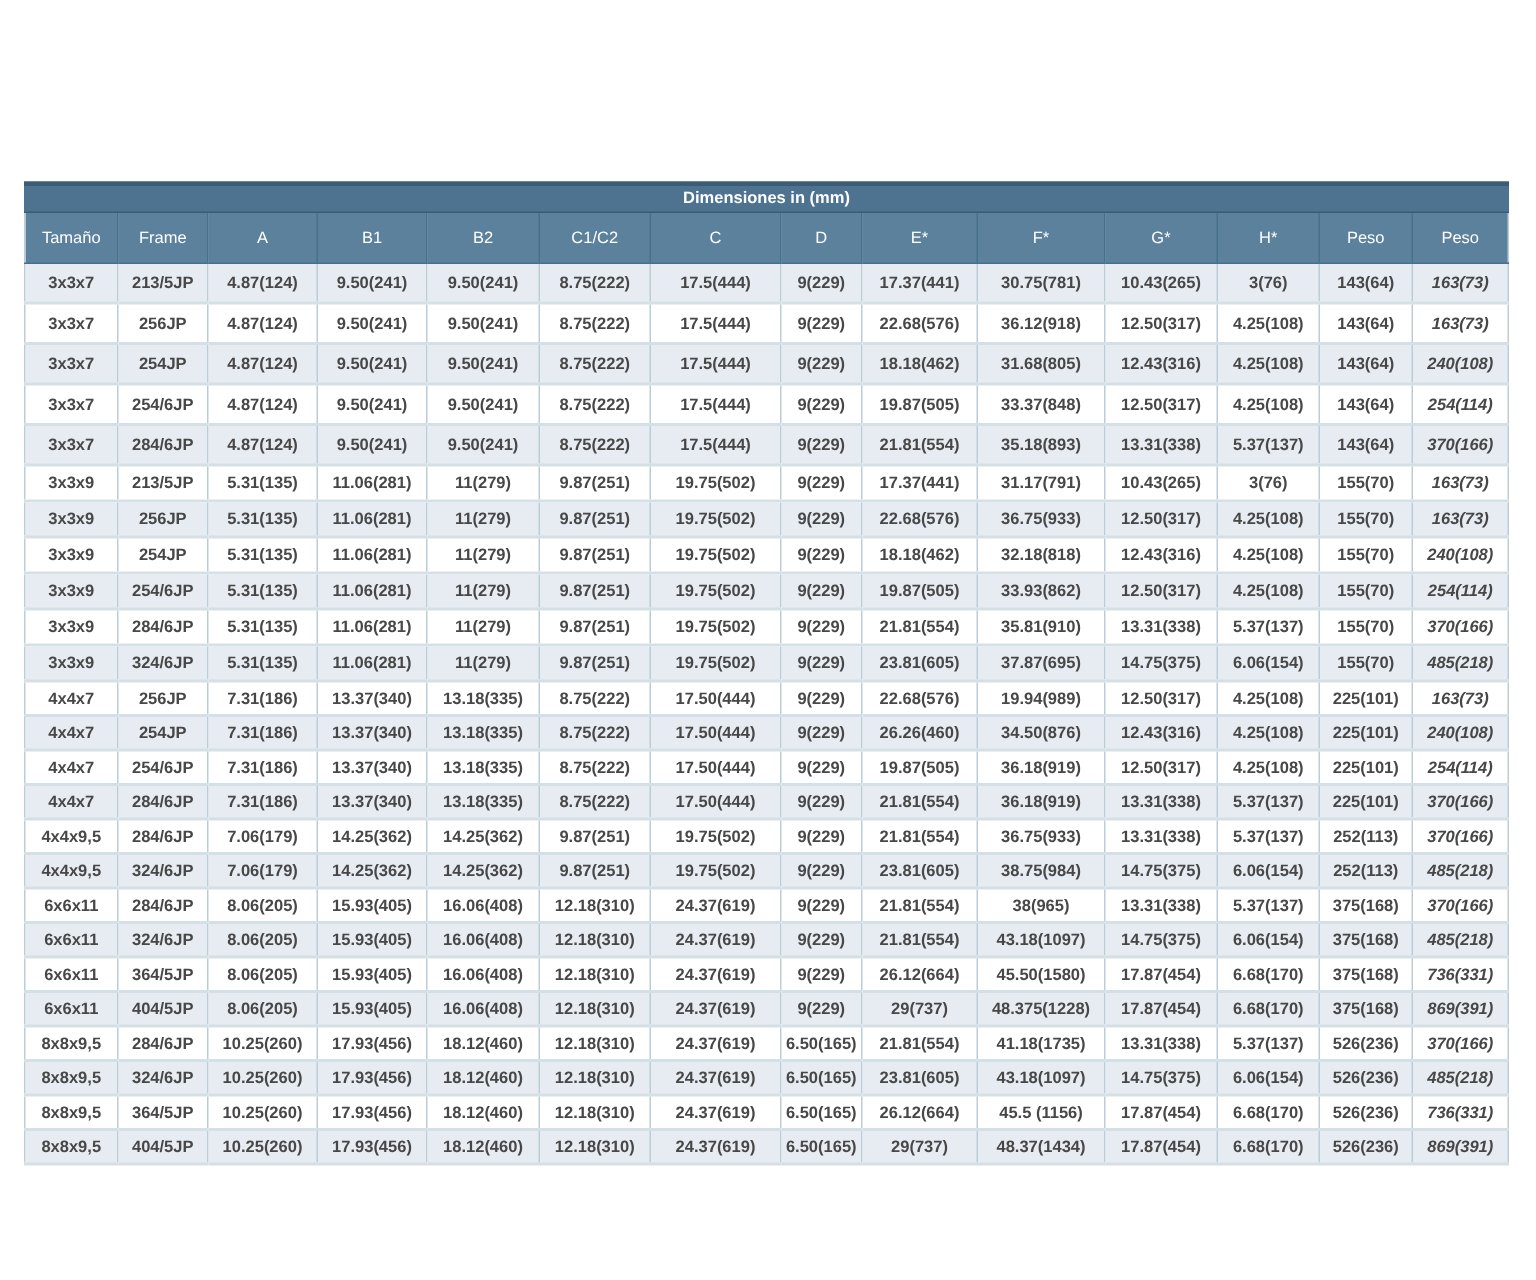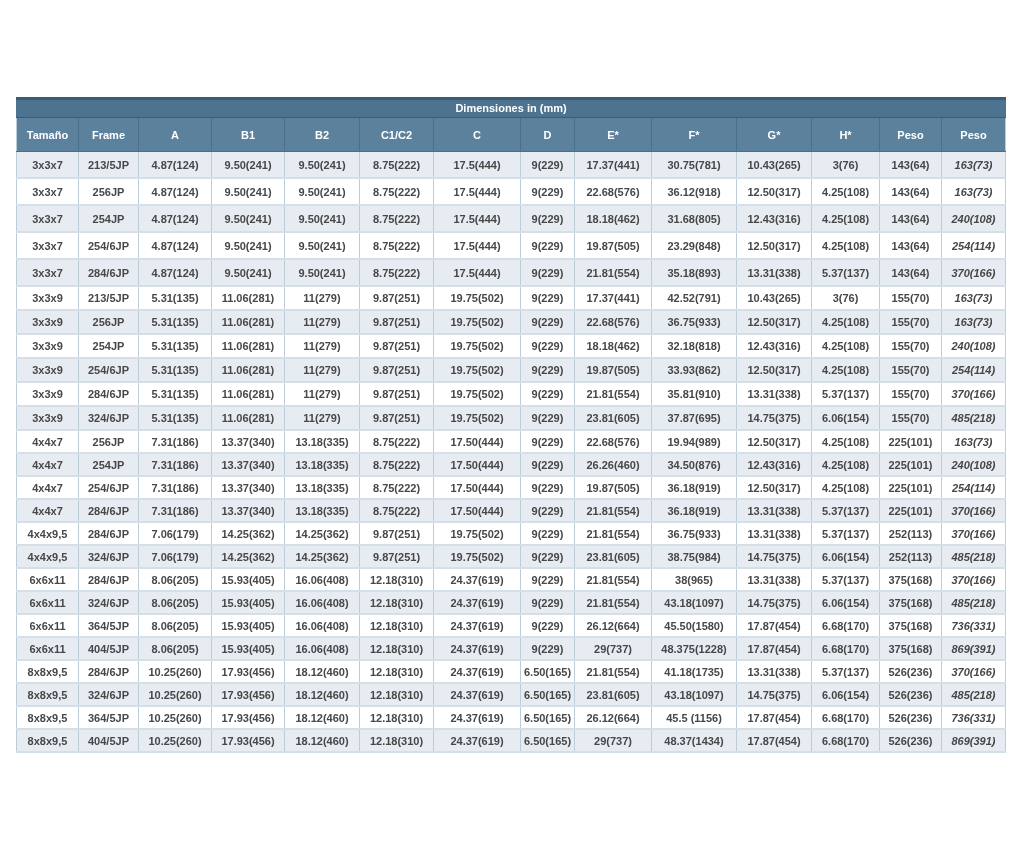--- a/index.html
+++ b/index.html
@@ -29,26 +29,27 @@
     background: var(--title-band);
     border-top: 3px solid var(--top-edge);
     border-bottom: 1px solid var(--top-edge);
     color: var(--header-text);
     font-size: 11px;
     font-weight: bold;
     text-align: center;
     height: 17px;
     line-height: 17px;
     caption-side: top;
+    margin-top: 24px;
   }
   thead th {
     background: var(--header-cell);
     color: var(--header-text);
     font-size: 11px;
-    font-weight: bold;
+    font-weight: normal;
     height: 33px;
     border-left: 1px solid var(--header-sep);
     border-bottom: 1px solid var(--header-sep);
     text-align: center;
     vertical-align: middle;
     padding: 0;
   }
   thead th:first-child { border-left: none; }
   tbody td {
     font-size: 11px;
@@ -162,21 +163,21 @@
         <tr class="r-tall">
           <td>3x3x7</td>
           <td>254/6JP</td>
           <td>4.87(124)</td>
           <td>9.50(241)</td>
           <td>9.50(241)</td>
           <td>8.75(222)</td>
           <td>17.5(444)</td>
           <td>9(229)</td>
           <td>19.87(505)</td>
-          <td>23.29(848)</td>
+          <td>33.37(848)</td>
           <td>12.50(317)</td>
           <td>4.25(108)</td>
           <td>143(64)</td>
           <td>254(114)</td>
         </tr>
         <tr class="r-tall">
           <td>3x3x7</td>
           <td>284/6JP</td>
           <td>4.87(124)</td>
           <td>9.50(241)</td>
@@ -194,21 +195,21 @@
         <tr class="r-mid">
           <td>3x3x9</td>
           <td>213/5JP</td>
           <td>5.31(135)</td>
           <td>11.06(281)</td>
           <td>11(279)</td>
           <td>9.87(251)</td>
           <td>19.75(502)</td>
           <td>9(229)</td>
           <td>17.37(441)</td>
-          <td>42.52(791)</td>
+          <td>31.17(791)</td>
           <td>10.43(265)</td>
           <td>3(76)</td>
           <td>155(70)</td>
           <td>163(73)</td>
         </tr>
         <tr class="r-mid">
           <td>3x3x9</td>
           <td>256JP</td>
           <td>5.31(135)</td>
           <td>11.06(281)</td>

